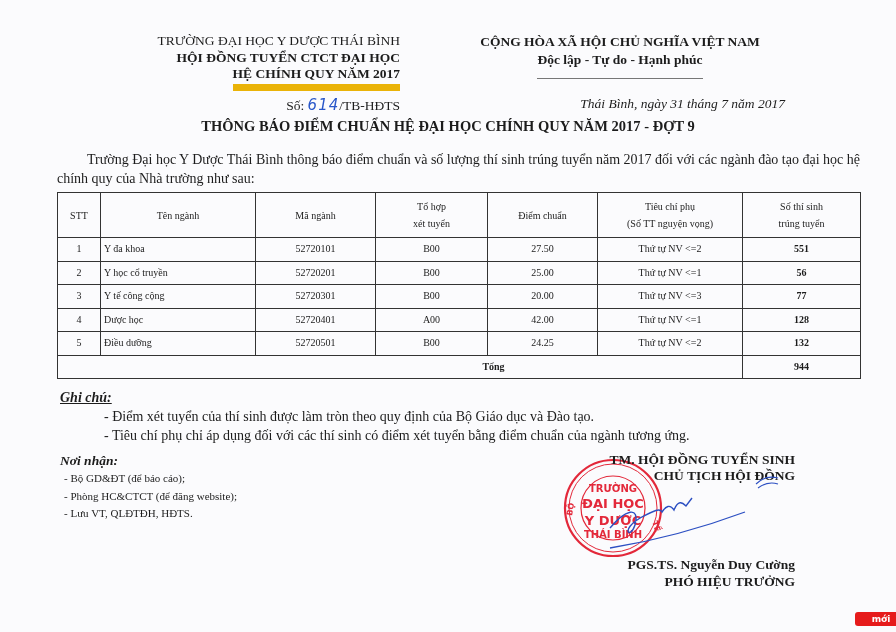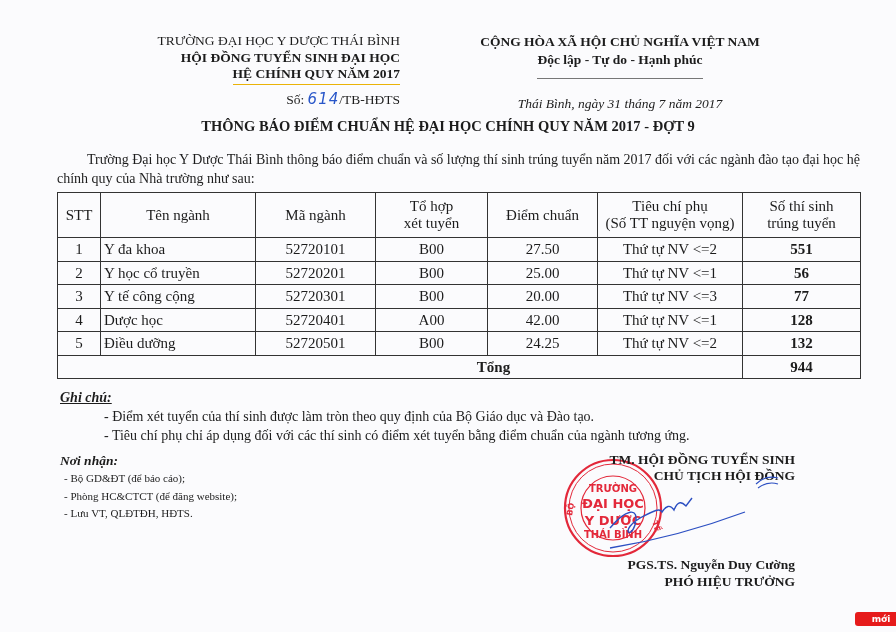--- a/index.html
+++ b/index.html
@@ -10,38 +10,38 @@
     color:#1c1c1c;
   }
   .abs { position:absolute; }
   .center { text-align:center; }
   .b { font-weight:bold; }
   .i { font-style:italic; }
 
   
   #hdr-left { left:60px; top:33px; width:340px; }
   #hdr-left div { line-height:16.5px; font-size:13.5px;text-align:right; }
-  #hdr-left .uline { display:inline-block; border-bottom:1px solid #eab308; padding-bottom:1px; }
+  #hdr-left .uline { display:inline-block; border-bottom:7px solid #eab308; padding-bottom:1px; }
   #doc-no { margin-top:6px; font-size:14px; }
   #doc-no .hand { color:#2856c9; font-style:italic; font-family:"DejaVu Sans", sans-serif; font-size:15px; letter-spacing:1px; }
 
   
   #hdr-right { left:455px; top:33px; width:330px; }
   #hdr-right div { line-height:18px; font-size:13.5px; }
   #hdr-right .motto { display:inline-block; border-bottom:1px solid #777; padding-bottom:9px; }
-  #date-line { margin-top:16px; font-size:14px; }
+  #date-line { margin-top:16px; font-size:14px;text-align:right; }
 
   
   #title { left:0; width:896px; top:118px; font-size:14.5px; font-weight:bold; text-align:center; }
 
   
   #intro { left:57px; top:151px; width:810px; font-size:14px; line-height:18.5px; text-indent:30px; }
 
   
-  #tbl { left:57px; top:192px; border-collapse:collapse; font-size:15px; }
+  #tbl { left:57px; top:192px; border-collapse:collapse; font-size:10px; }
   #tbl td, #tbl th { border:1px solid #333; padding:0 3px; font-weight:normal; }
   #tbl thead th { height:44px; line-height:17px; text-align:center; }
   #tbl tbody td { height:22.5px; line-height:18px; }
   #tbl .c { text-align:center; }
   #tbl .l { text-align:left; }
   #tbl .num { font-weight:bold; text-align:center; }
   #tbl .total-label { text-align:center; font-weight:bold; padding-left:190px; }
 
   
   #notes { left:60px; top:389px; width:780px; font-size:14px; }
@@ -70,21 +70,21 @@
   #sig-svg { left:600px; top:470px; width:180px; height:90px; }
 
   
   #new-badge { left:855px; top:612px; width:52px; height:14px; background:#e61b1b; color:#fff; font-family:"DejaVu Sans", sans-serif; font-size:9px; line-height:14px; text-align:center; border-radius:3px; font-weight:bold; }
 </style>
 </head>
 <body>
 
 <div id="hdr-left" class="abs center">
   <div>TRƯỜNG ĐẠI HỌC Y DƯỢC THÁI BÌNH</div>
-  <div class="b">HỘI ĐỒNG TUYỂN SINH ĐẠI HỌC</div>
+  <div class="b">HỘI ĐỒNG TUYỂN CTCT ĐẠI HỌC</div>
   <div class="b"><span class="uline">HỆ CHÍNH QUY NĂM 2017</span></div>
   <div id="doc-no">
     <span>Số:</span>
     <span class="hand">614</span><span>/TB-HĐTS</span>
   </div>
 </div>
 
 <div id="hdr-right" class="abs center">
   <div class="b">CỘNG HÒA XÃ HỘI CHỦ NGHĨA VIỆT NAM</div>
   <div class="b"><span class="motto">Độc lập - Tự do - Hạnh phúc</span></div>

